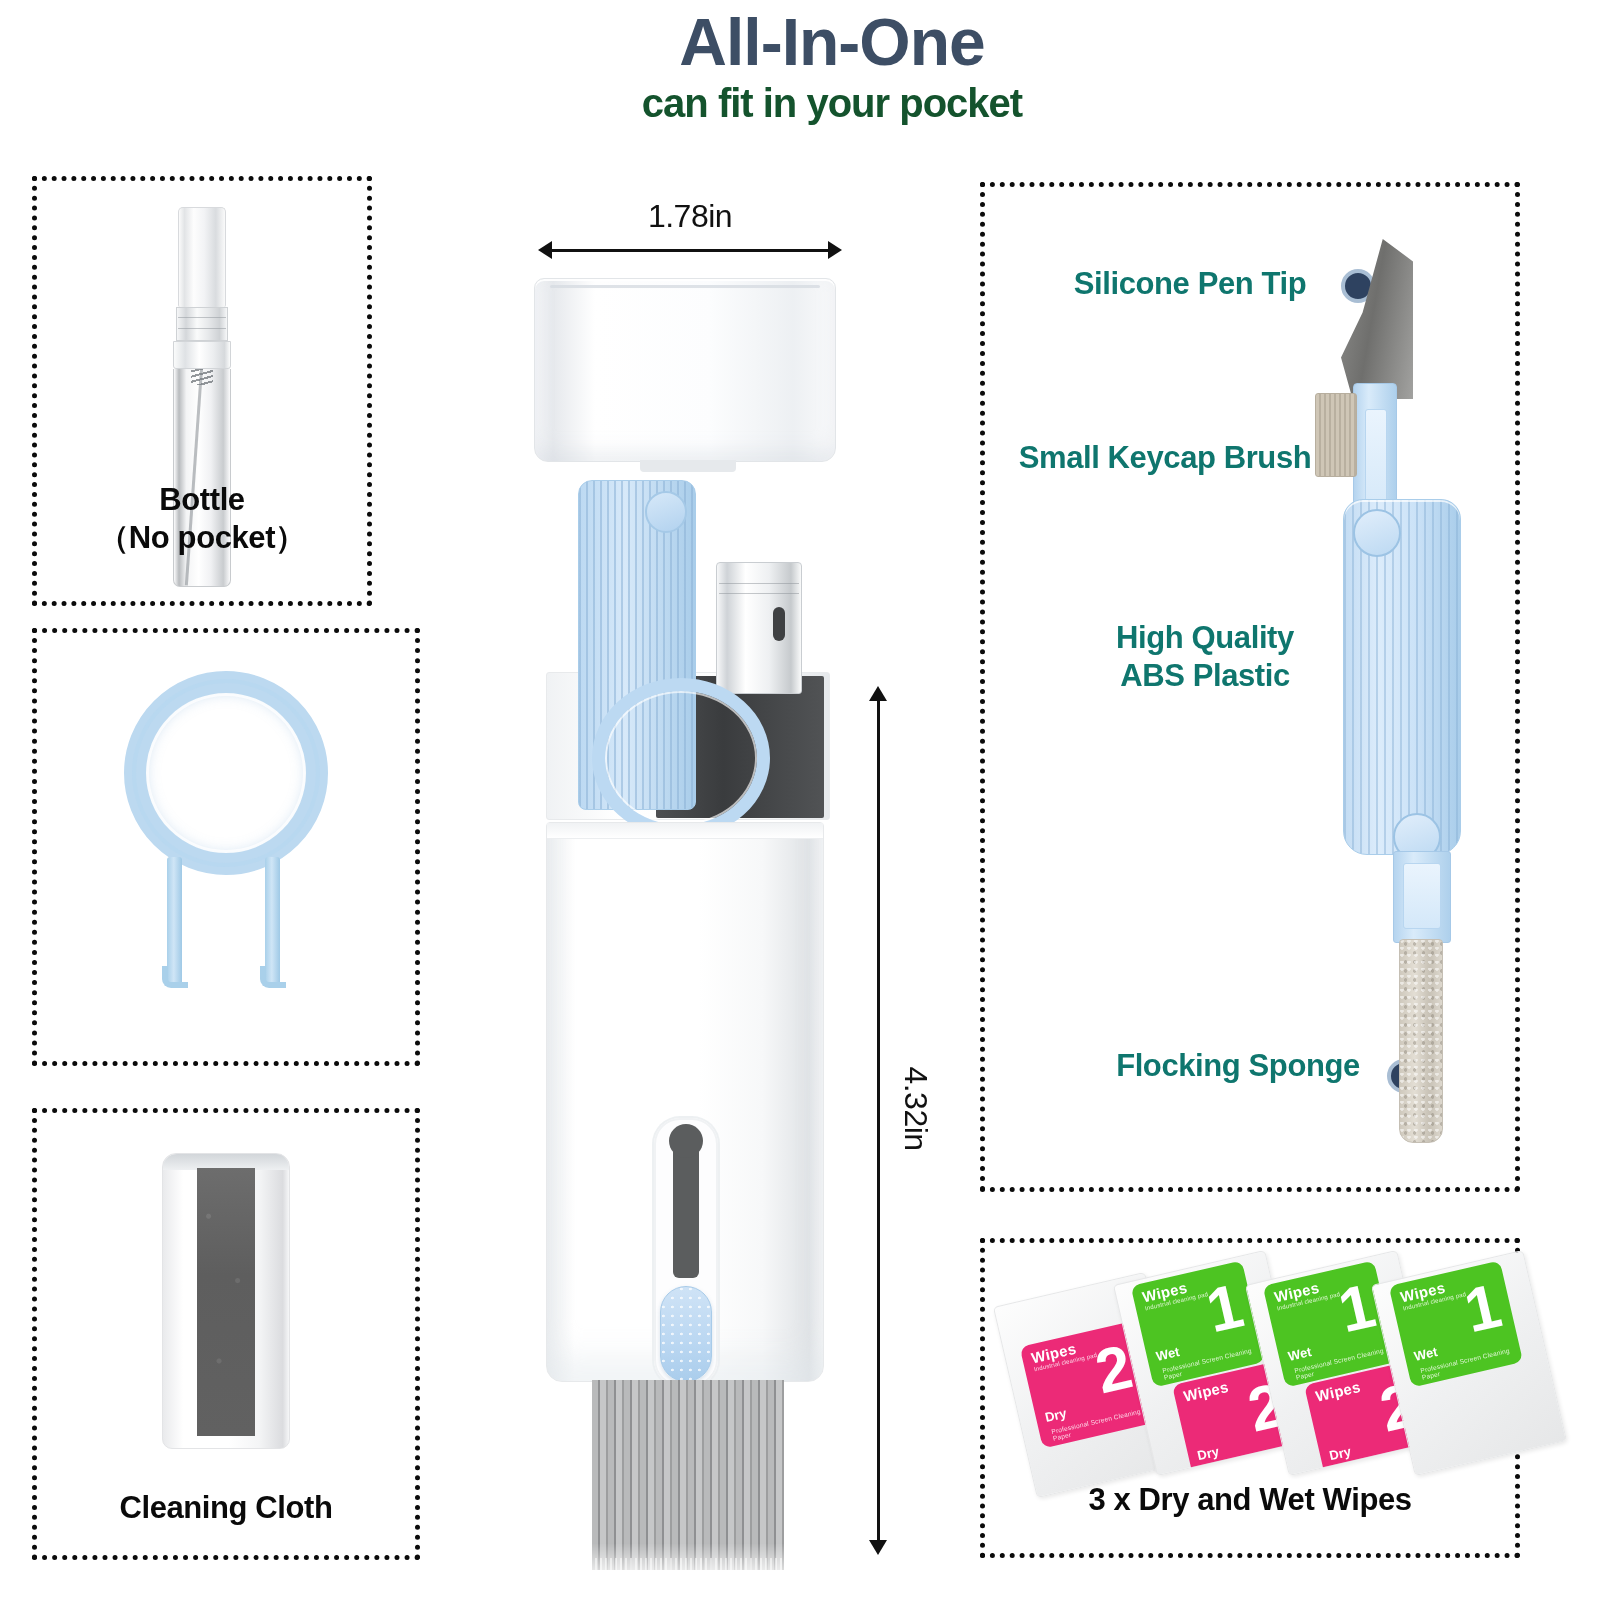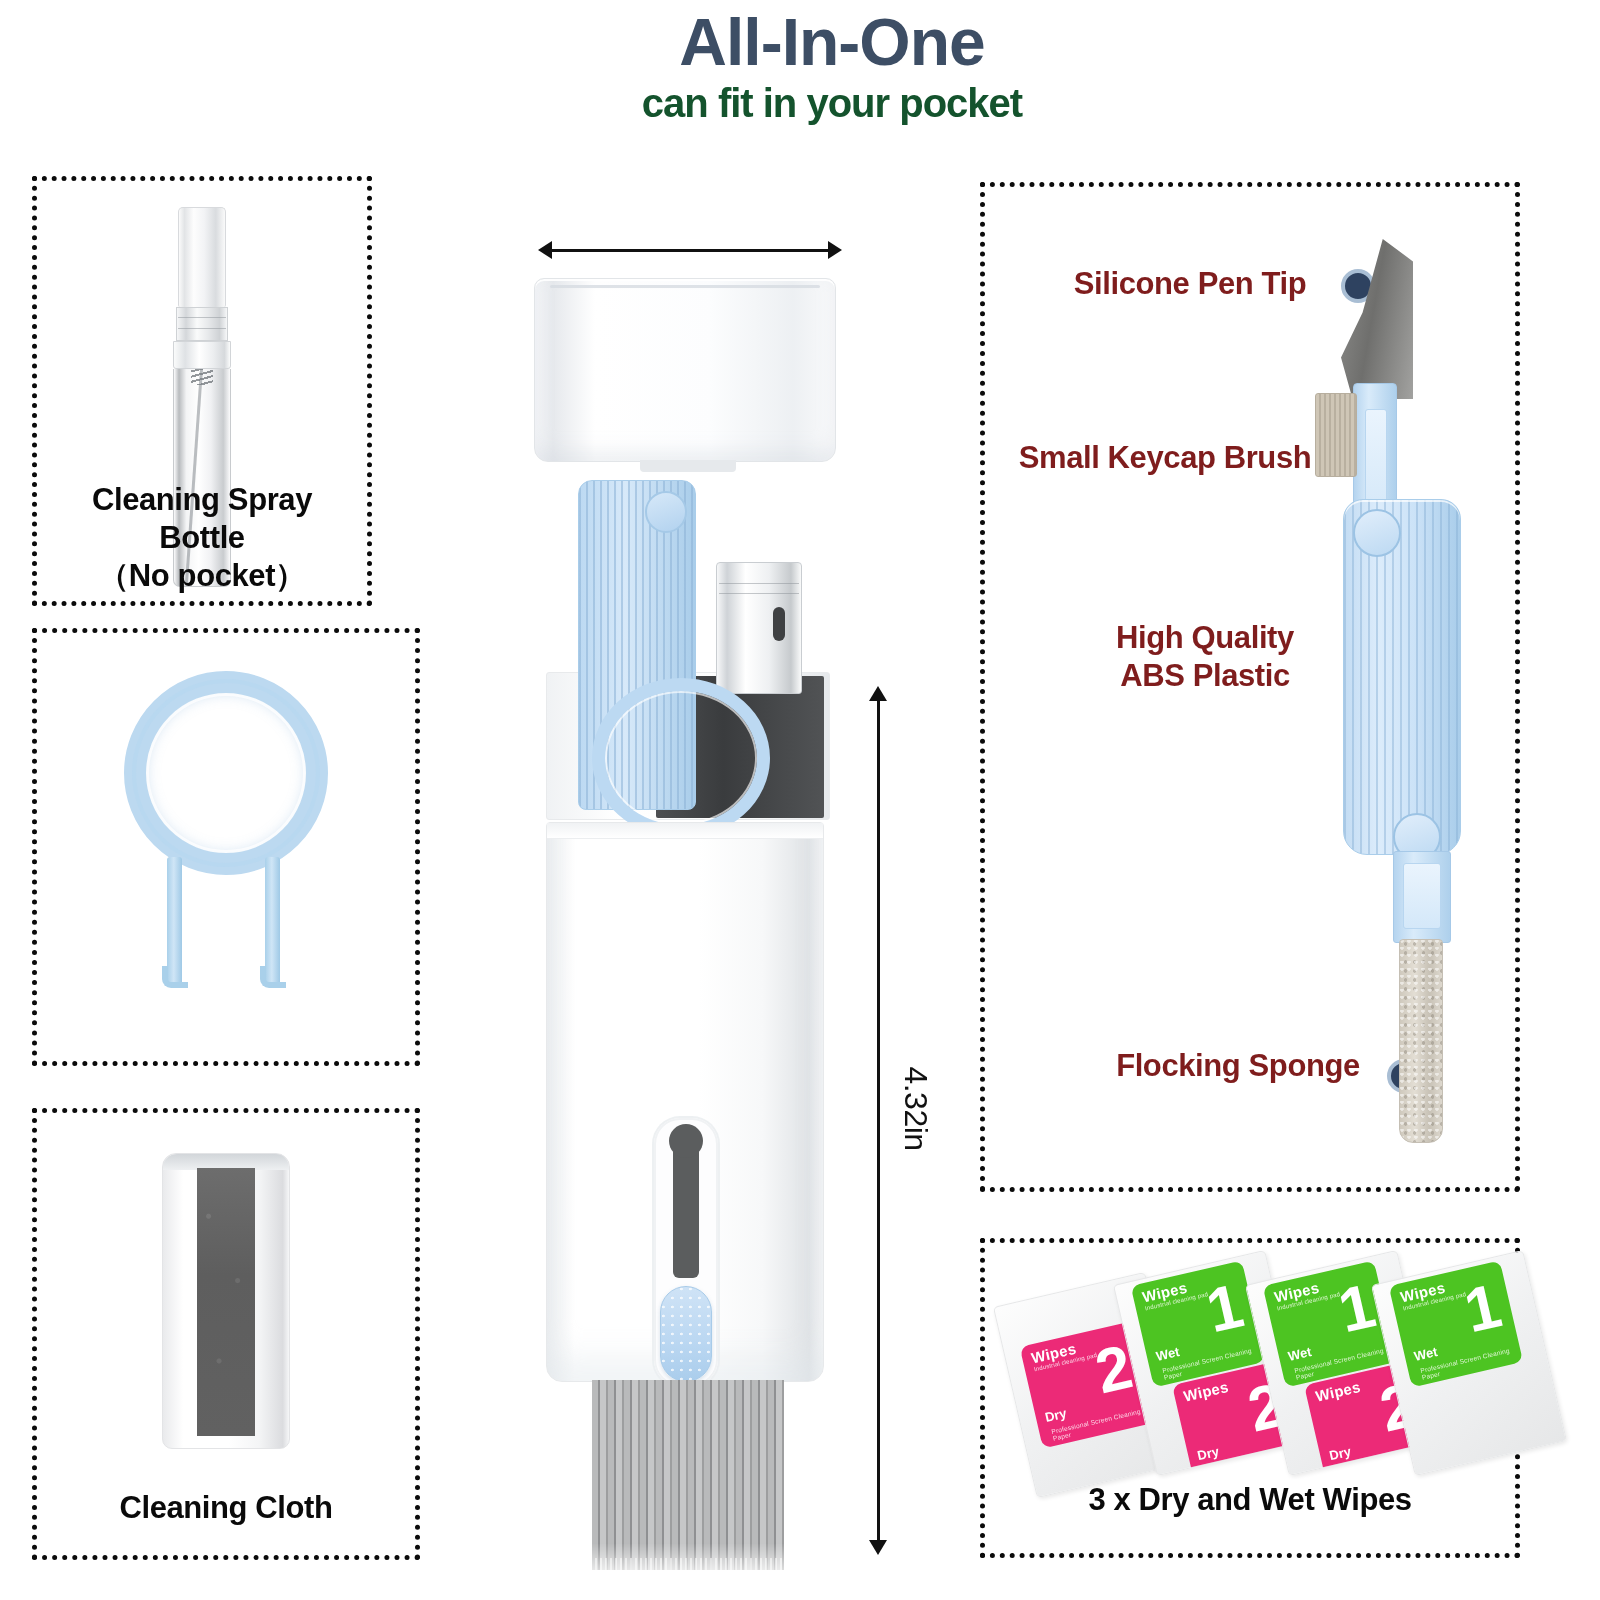--- a/index.html
+++ b/index.html
@@ -420,21 +420,21 @@
     width: 26px; height: 26px;
     border-radius: 50%;
     background: #2e4260;
     border: 4px solid #a9bed4;
     box-sizing: content-box;
   }
   .callout {
     position: absolute;
     font-size: 31px;
     font-weight: bold;
-    color: #7f1d1d;
+    color: #0f766e;
     line-height: 1.22;
     letter-spacing: -0.4px;
     white-space: pre-line;
     text-align: center;
   }
 
   
   .wipes-stack { position: absolute; }
   .wipe-pack {
     position: absolute;
@@ -505,21 +505,20 @@
     <div class="spray-bottle" style="top:26px;">
       <div class="sb-cap"></div>
       <div class="sb-collar"></div>
       <div class="sb-neck"></div>
       <div class="sb-body">
         <div class="sb-spring"></div>
         <div class="sb-straw"></div>
       </div>
     </div>
     <div class="panel-caption" style="top:300px;">
-      <div>Cleaning Spray</div>
       <div>Bottle</div>
       <div>（No pocket）</div>
     </div>
   </div>
 
   <div class="panel" style="left:32px; top:628px; width:388px; height:438px;">
     <div class="keycap" style="top:38px;">
       <div class="kc-ring"></div>
       <div class="kc-leg left"></div>
       <div class="kc-leg right"></div>
@@ -529,20 +528,21 @@
   <div class="panel" style="left:32px; top:1108px; width:388px; height:452px;">
     <div class="cloth" style="top:40px;">
       <div class="cloth-lid"></div>
       <div class="cloth-strip"></div>
     </div>
     <div class="panel-caption" style="top:376px;">
       <div>Cleaning Cloth</div>
     </div>
   </div>
 
+  <div class="dim-h-label" style="left:540px; top:198px; width:300px;">1.78in</div>
   <div>
     <div class="arrow-line" style="left:548px; top:249px; width:284px; height:3px;"></div>
     <div class="arrow-head" style="left:538px; top:241px;
          border-top:9px solid transparent; border-bottom:9px solid transparent; border-right:14px solid #111;"></div>
     <div class="arrow-head" style="left:828px; top:241px;
          border-top:9px solid transparent; border-bottom:9px solid transparent; border-left:14px solid #111;"></div>
   </div>
 
   <div class="dim-v-label" style="left:845px; top:1090px; width:140px; text-align:center;">4.32in</div>
   <div>

